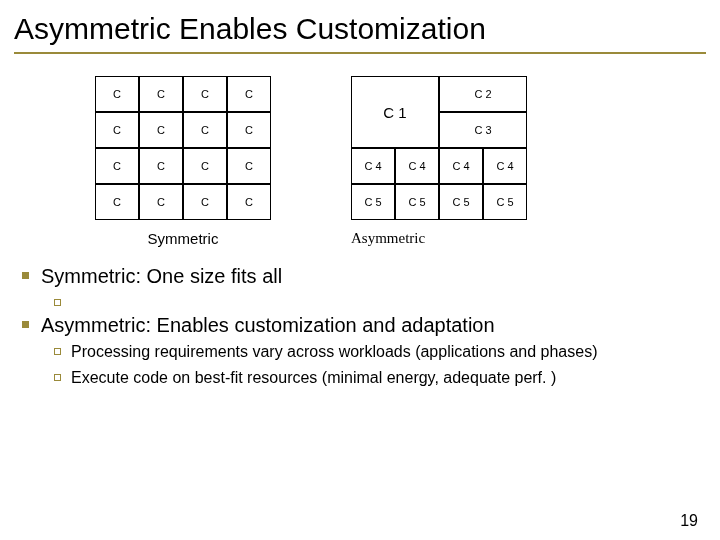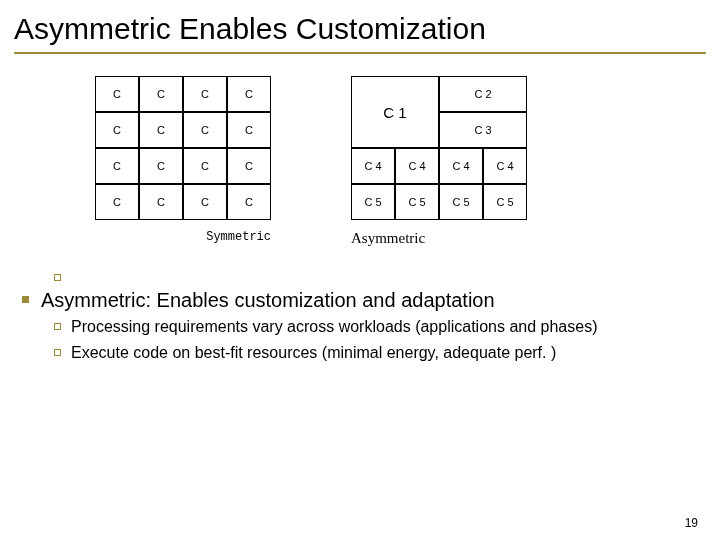--- a/index.html
+++ b/index.html
@@ -55,23 +55,23 @@
   .asym-grid .c1 { grid-column: 1 / span 2; grid-row: 1 / span 2; font-size: 15px; }
   .asym-grid .c2 { grid-column: 3 / span 2; grid-row: 1; }
   .asym-grid .c3 { grid-column: 3 / span 2; grid-row: 2; text-align: center; }
   .captions {
     display: flex;
     padding-top: 10px;
   }
   .cap-sym {
     width: 176px;
     margin-left: 95px;
-    text-align: right;
-    font-family: Liberation Mono, monospace;
-    font-size: 12px;
+    text-align: center;
+    font-family: Liberation Sans, sans-serif;
+    font-size: 15px;
   }
   .cap-asym {
     width: 176px;
     margin-left: 80px;
     font-family: 'Times New Roman', serif;
     font-size: 15px;
   }
   .bullets {
     padding: 18px 0 0 22px;
   }
@@ -98,21 +98,21 @@
     margin-top: 5px; margin-right: 10px; flex-shrink: 0;
   }
   .L2 .txt {
     font-size: 16px;
     color: #000;
   }
   .pagenum {
     position: absolute;
     bottom: 10px;
     right: 22px;
-    font-size: 12px;
+    font-size: 16px;
     color: #000;
   }
 </style>
 </head>
 <body>
 
 <div class="title">Asymmetric Enables Customization</div>
 <div class="title-underline"></div>
 
 <div class="grids">
@@ -151,20 +151,24 @@
   </div>
 
 </div>
 
 <div class="captions">
   <div class="cap-sym">Symmetric</div>
   <div class="cap-asym">Asymmetric</div>
 </div>
 
 <div class="bullets">
+  <div class="L1">
+    <div class="sq"></div>
+    <div class="txt">Symmetric: One size fits all</div>
+  </div>
   <div class="L2">
     <div class="sq"></div>
   </div>
   <div class="L1">
     <div class="sq"></div>
     <div class="txt">Asymmetric: Enables customization and adaptation</div>
   </div>
   <div class="L2">
     <div class="sq"></div>
     <div class="txt">Processing requirements vary across workloads (applications and phases)</div>

